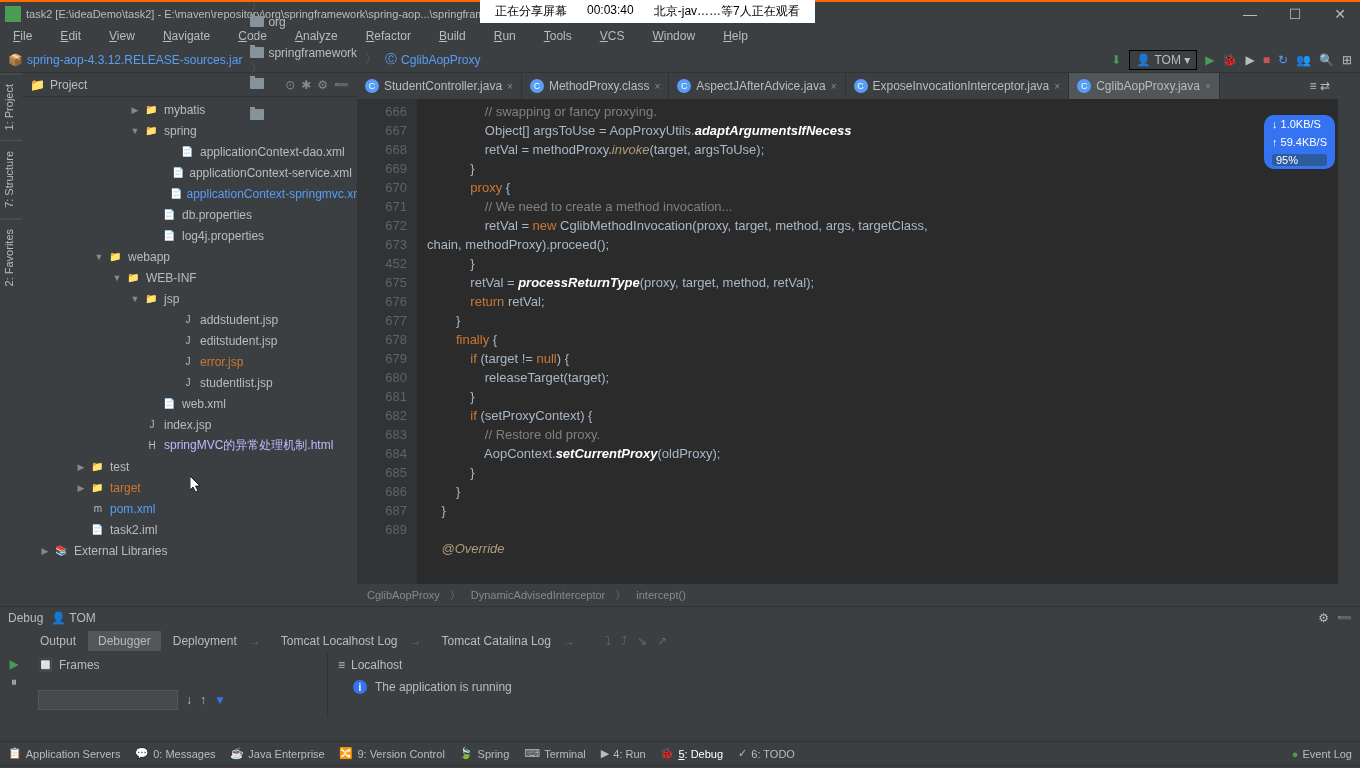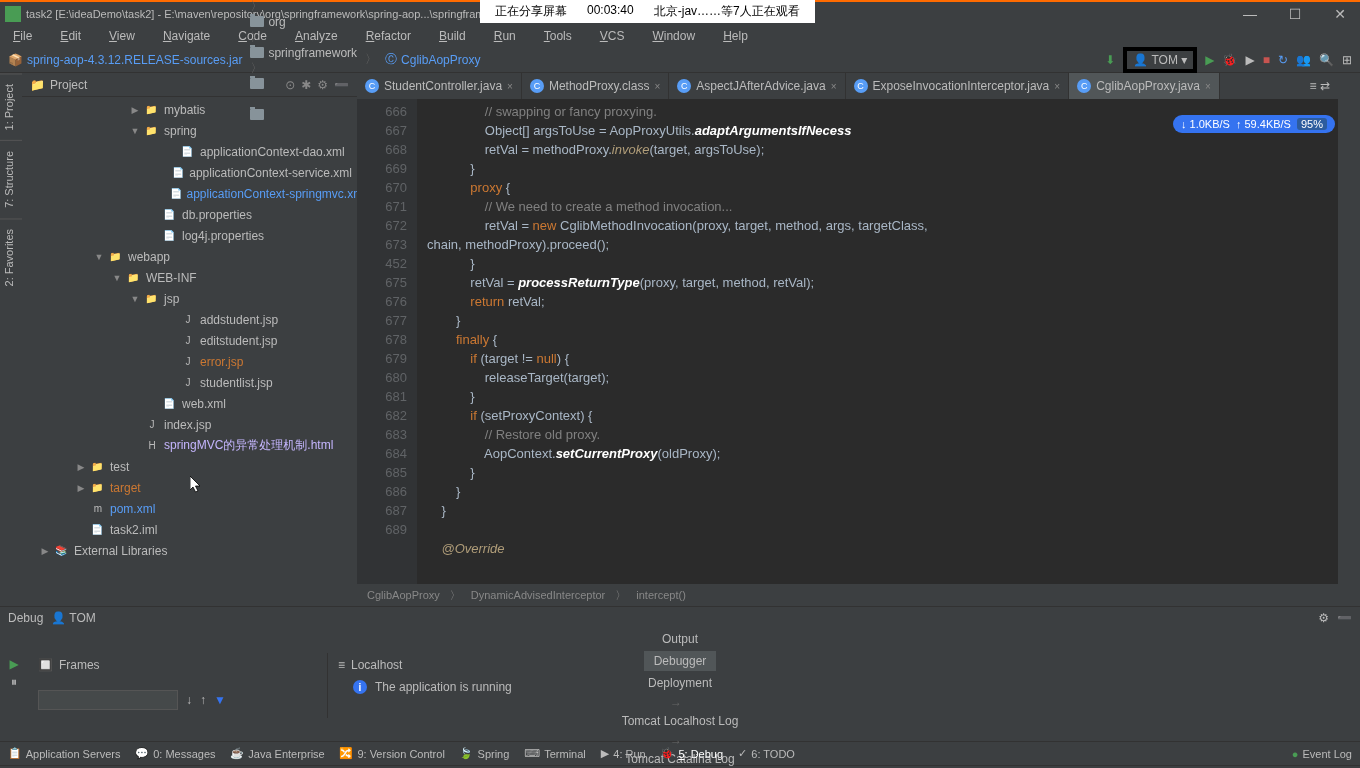--- a/index.html
+++ b/index.html
@@ -12,21 +12,21 @@
 .win-btn { width: 30px; text-align: center; cursor: pointer; font-size: 14px; }
 .menubar { height: 22px; background: #3c3f41; display: flex; align-items: center; padding: 0 5px; gap: 12px; }
 .menu-item { padding: 2px 8px; cursor: pointer; font-size: 12px; }
 .menu-item u { text-decoration: underline; }
 .breadcrumb { height: 26px; background: #3c3f41; display: flex; align-items: center; padding: 0 8px; gap: 8px; border-bottom: 1px solid #323232; }
 .bc-item { display: flex; align-items: center; gap: 4px; cursor: pointer; }
 .bc-sep { color: #666; }
 .folder-icon { width: 14px; height: 11px; background: #87939a; border-radius: 1px; display: inline-block; position: relative; }
 .folder-icon::before { content: ''; position: absolute; top: -2px; left: 0; width: 5px; height: 2px; background: #87939a; }
 .toolbar-right { margin-left: auto; display: flex; gap: 8px; align-items: center; }
-.tom-badge { background: #3c3f41; padding: 2px 6px; border: 4px solid #000000; }
+.tom-badge { background: #3c3f41; padding: 2px 6px; border: 1px solid #000000; }
 .run-icon { color: #499c54; }
 .debug-icon { color: #499c54; }
 .stop-icon { color: #c75450; }
 .main-area { display: flex; height: 533px; }
 .left-gutter { width: 22px; background: #3c3f41; writing-mode: vertical-rl; display: flex; }
 .gutter-tab { padding: 10px 3px; cursor: pointer; font-size: 11px; border-bottom: 1px solid #555; }
 .project-panel { width: 335px; background: #3c3f41; display: flex; flex-direction: column; }
 .project-header { height: 24px; display: flex; align-items: center; padding: 0 8px; background: #3c3f41; border-bottom: 1px solid #323232; }
 .project-header-title { flex: 1; }
 .project-header-icons { display: flex; gap: 6px; color: #888; }
@@ -36,33 +36,33 @@
 .tree-icon { width: 16px; height: 14px; margin: 0 4px; display: inline-flex; align-items: center; justify-content: center; font-size: 10px; }
 .tree-label { font-size: 12px; }
 .orange { color: #cc7832; }
 .teal { color: #589df6; }
 .green-file { color: #c4b5fd; }
 .editor-area { flex: 1; display: flex; flex-direction: column; background: #2b2b2b; }
 .editor-tabs { height: 26px; background: #3c3f41; display: flex; align-items: center; }
 .editor-tab { height: 26px; display: flex; align-items: center; padding: 0 8px; gap: 5px; cursor: pointer; border-right: 1px solid #323232; font-size: 12px; }
 .editor-tab.active { background: #515658; }
 .tab-close { color: #888; font-size: 10px; }
-.speed-badge { position: absolute; right: 25px; top: 115px; background: #3573f0; color: #fff; padding: 3px 8px; border-radius: 10px; font-size: 11px; display: flex; gap: 6px; z-index: 50; }
+.speed-badge { position: absolute; right: 25px; top: 115px; background: #3573f0; color: #fff; padding: 3px 8px; border-radius: 10px; font-size: 11px; display: flex; gap: 6px; z-index: 50; flex-direction: column; }
 .editor-content { flex: 1; display: flex; overflow: hidden; font-family: 'Consolas', monospace; font-size: 13px; }
 .gutter { width: 60px; background: #313335; text-align: right; padding: 3px 10px 3px 0; color: #606366; line-height: 19px; }
 .code { flex: 1; padding: 3px 0 3px 10px; line-height: 19px; white-space: pre; overflow: auto; color: #a9b7c6; }
 .kw { color: #cc7832; }
 .cmt { color: #808080; }
 .fn { color: #ffffff; font-style: italic; font-weight: bold; }
 .fn2 { color: #b09d79; font-style: italic; }
 .breadcrumb-bottom { height: 22px; background: #3c3f41; display: flex; align-items: center; padding: 0 10px; gap: 10px; font-size: 11px; color: #888; }
 .right-gutter { width: 22px; background: #3c3f41; }
 .debug-panel { height: 135px; background: #3c3f41; border-top: 1px solid #323232; }
 .debug-header { height: 22px; display: flex; align-items: center; padding: 0 8px; }
-.debug-tabs { height: 24px; display: flex; align-items: center; gap: 2px; padding: 0 30px; background: #3c3f41; flex-direction: column; }
+.debug-tabs { height: 24px; display: flex; align-items: center; gap: 2px; padding: 0 30px; background: #3c3f41; }
 .debug-tab { padding: 3px 10px; cursor: pointer; font-size: 12px; }
 .debug-tab.active { background: #515658; }
 .debug-body { display: flex; height: 65px; }
 .frames-panel { width: 300px; border-right: 1px solid #323232; padding: 5px 10px; }
 .vars-panel { flex: 1; padding: 5px 10px; }
 .console-msg { padding: 8px 15px; color: #bbb; display: flex; align-items: center; gap: 8px; }
 .info-icon { width: 14px; height: 14px; background: #3573f0; border-radius: 50%; color: #fff; display: inline-flex; align-items: center; justify-content: center; font-size: 10px; font-weight: bold; }
 .bottom-tabs { height: 24px; background: #3c3f41; display: flex; align-items: center; padding: 0 8px; gap: 15px; border-top: 1px solid #323232; }
 .bottom-tab { display: flex; align-items: center; gap: 4px; cursor: pointer; font-size: 11px; }
 .bottom-tab.active { color: #fff; }

